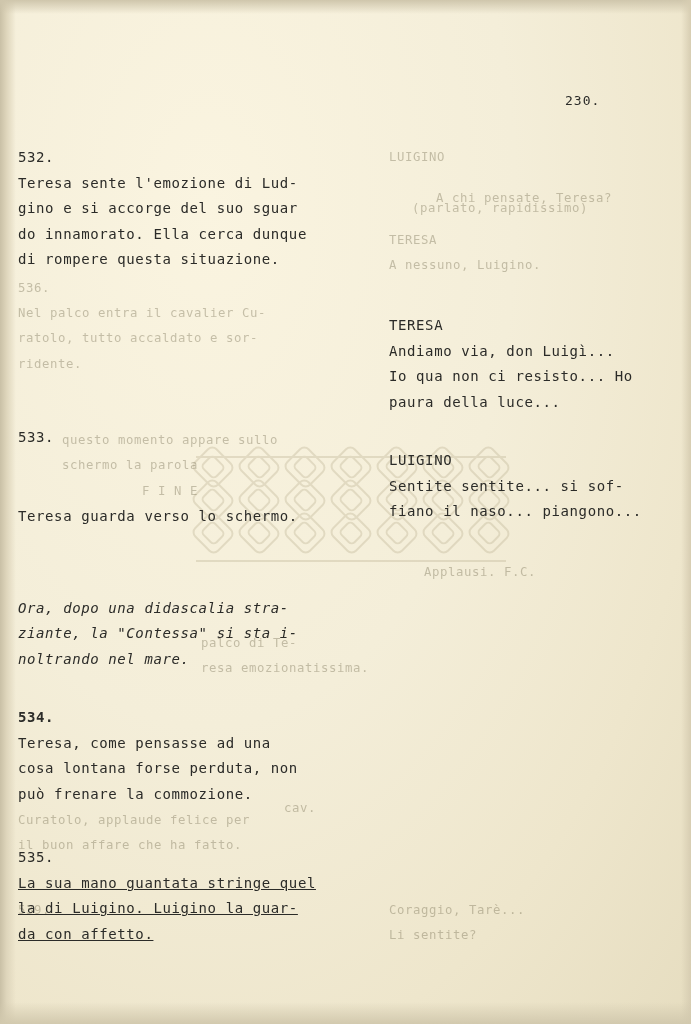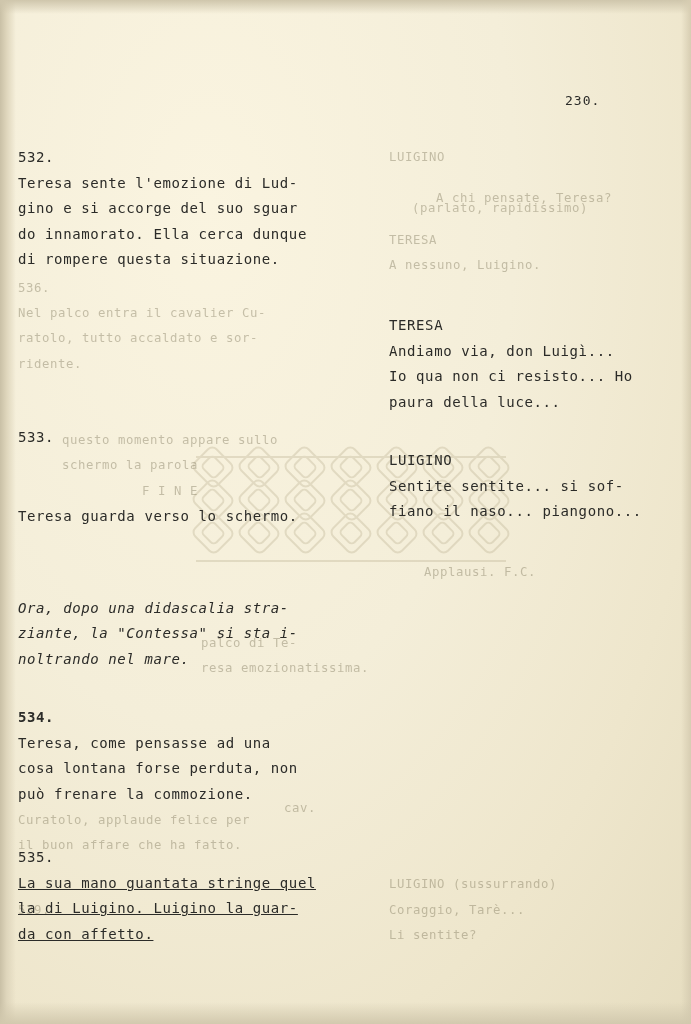--- a/index.html
+++ b/index.html
@@ -184,21 +184,20 @@
   <div class="typed col-left" style="top:871px;text-decoration:underline;">La sua mano guantata stringe quel
 la di Luigino. Luigino la guar-
 da con affetto.</div>
 
   <div class="ghost col-right" style="top:145px;">LUIGINO</div>
   <div class="ghost col-right" style="top:186px;margin-left:47px;">A chi pensate, Teresa?</div>
   <div class="ghost" style="left:412px; top:196px;">(parlato, rapidissimo)</div>
   <div class="ghost col-right" style="top:228px;">TERESA</div>
   <div class="ghost" style="left:424px; top:560px;">Applausi. F.C.</div>
   <div class="ghost col-right" style="top:253px;">A nessuno, Luigino.</div>
-  <div class="ghost col-right" style="top:872px;">LUIGINO (sussurrando)</div>
   <div class="ghost col-right" style="top:898px;">Coraggio, Tarè...
 Li sentite?</div>
 
   <div class="typed col-right" style="top:313px;">TERESA</div>
   <div class="typed col-right" style="top:339px;">Andiamo via, don Luigì...
 Io qua non ci resisto... Ho
 paura della luce...</div>
 
   <div class="typed col-right" style="top:448px;">LUIGINO</div>
   <div class="typed col-right" style="top:474px;">Sentite sentite... si sof-

